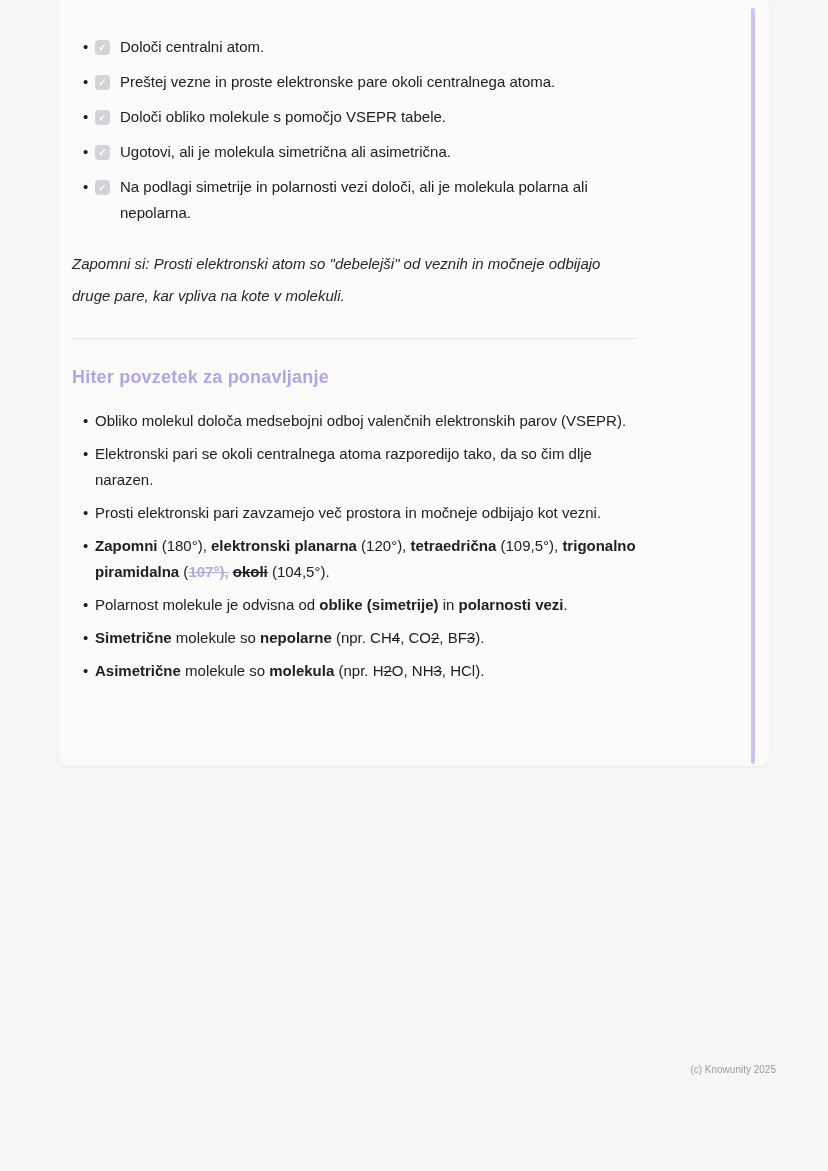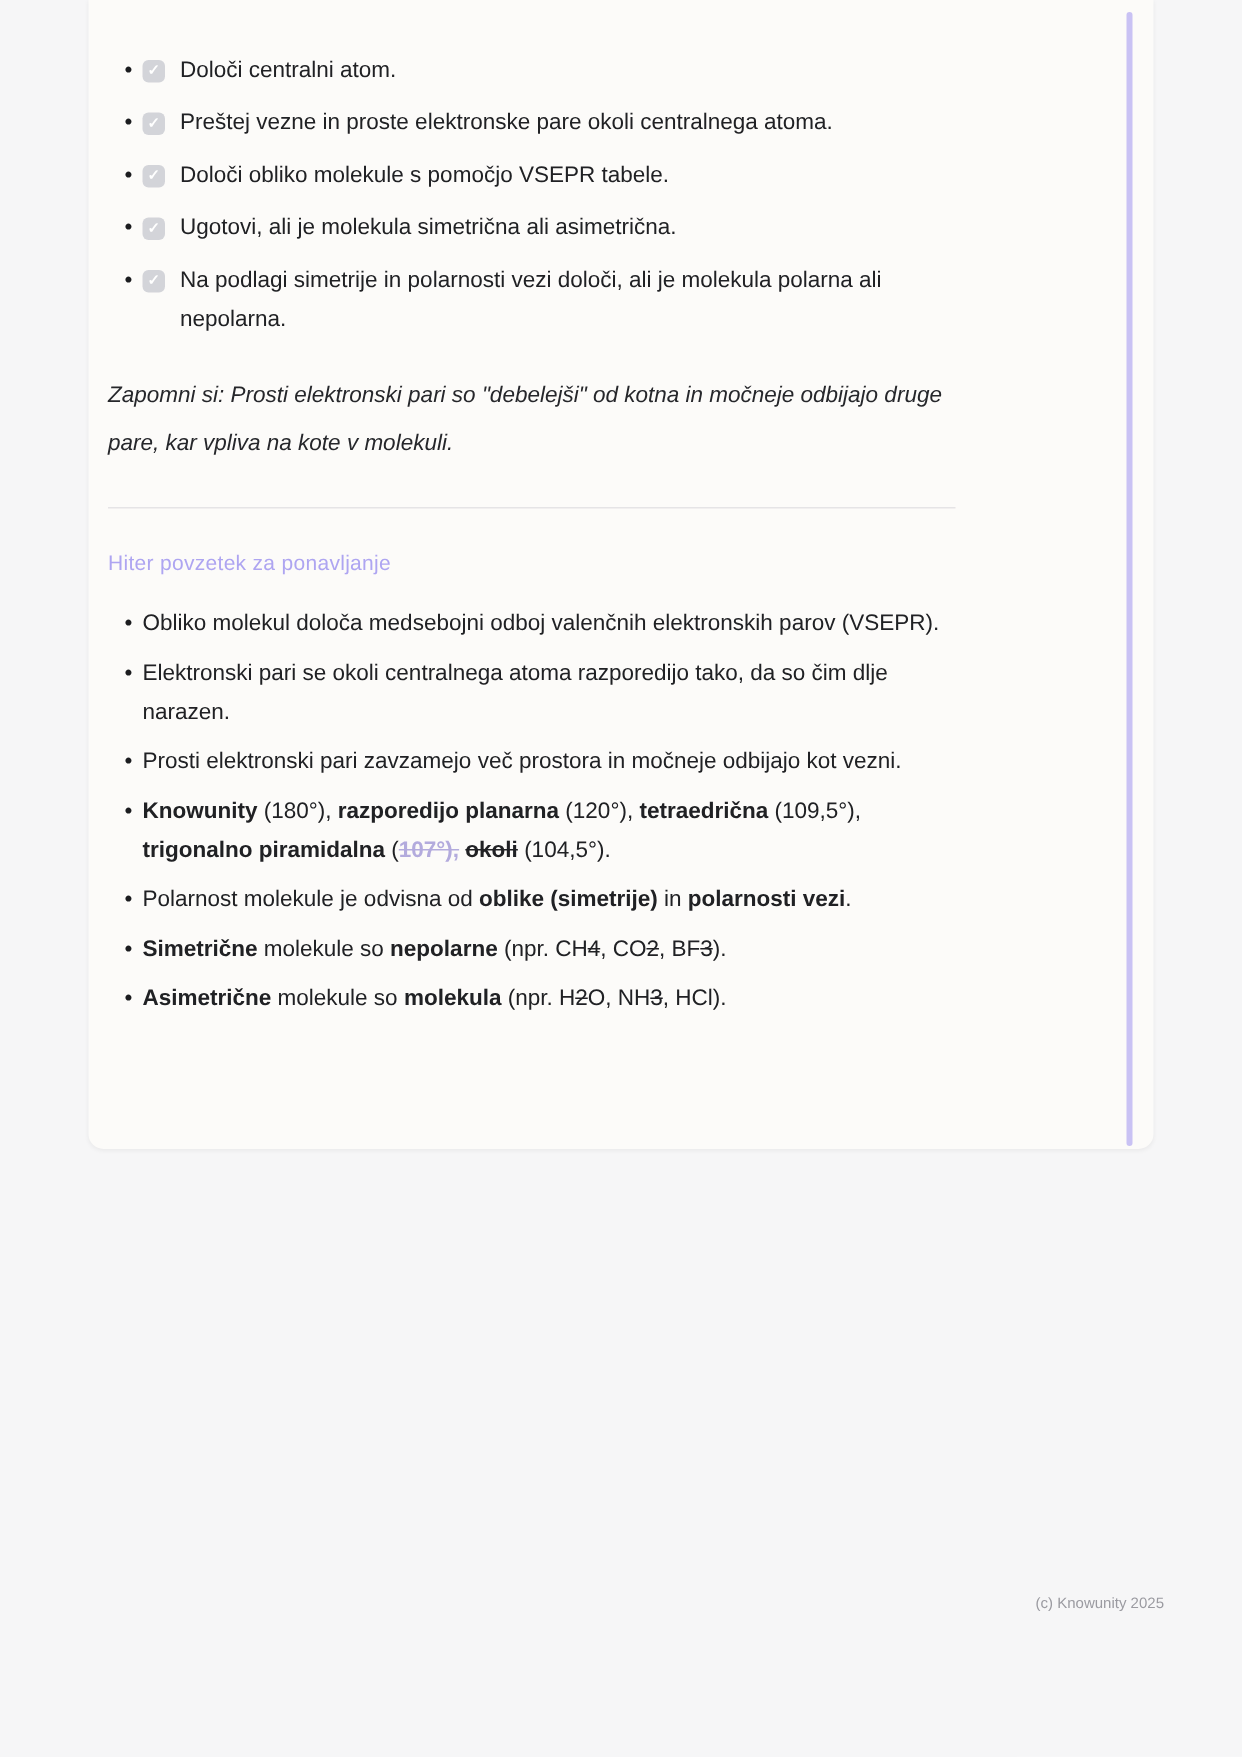--- a/index.html
+++ b/index.html
@@ -80,22 +80,22 @@
     margin: 22px 0 0 0;
     color: #26272b;
   }
   .divider {
     border: none;
     border-top: 1px solid #e5e4e6;
     margin: 26px 0 0 0;
     width: 100%;
   }
   .summary-heading {
-    font-size: 14px;
-    font-weight: 400;
+    font-size: 18px;
+    font-weight: 700;
     color: var(--accent);
     margin: 28px 0 20px 0;
     letter-spacing: 0.2px;
   }
   .summary-row { margin-bottom: 7px; }
   .b { font-weight: 700; }
   .st { text-decoration: line-through; }
   .mut { color: var(--muted-strike); font-weight: bold; }
   .footer-credit {
     position: absolute;
@@ -141,42 +141,42 @@
       </div>
       <div class="row">
         <span class="dot">•</span>
         <span class="checkbox">
           <span class="check">✓</span>
         </span>
         <span class="txt">Na podlagi simetrije in polarnosti vezi določi, ali je molekula polarna ali nepolarna.</span>
       </div>
     </div>
 
-  <p class="note">Zapomni si: Prosti elektronski pari so "debelejši" od kotna in močneje odbijajo druge pare, kar vpliva na kote v molekuli.</p>
+  <p class="note">Zapomni si: Prosti elektronski atom so "debelejši" od veznih in močneje odbijajo druge pare, kar vpliva na kote v molekuli.</p>
 
   <hr class="divider">
 
   <h2 class="summary-heading">Hiter povzetek za ponavljanje</h2>
 
   <div id="summary-list">
       <div class="row summary-row">
         <span class="dot">•</span>
         <span class="txt"><span>Obliko molekul določa medsebojni odboj valenčnih elektronskih parov (VSEPR).</span></span>
       </div>
       <div class="row summary-row">
         <span class="dot">•</span>
         <span class="txt"><span>Elektronski pari se okoli centralnega atoma razporedijo tako, da so čim dlje narazen.</span></span>
       </div>
       <div class="row summary-row">
         <span class="dot">•</span>
         <span class="txt"><span>Prosti elektronski pari zavzamejo več prostora in močneje odbijajo kot vezni.</span></span>
       </div>
       <div class="row summary-row">
         <span class="dot">•</span>
-        <span class="txt"><span class="b">Knowunity</span><span> (180°), </span><span class="b">razporedijo planarna</span><span> (120°), </span><span class="b">tetraedrična</span><span> (109,5°), </span><span class="b">trigonalno piramidalna</span><span> (</span><span class="st mut">107°),</span><span> </span><span class="b st">okoli</span><span> (104,5°).</span></span>
+        <span class="txt"><span class="b">Zapomni</span><span> (180°), </span><span class="b">elektronski planarna</span><span> (120°), </span><span class="b">tetraedrična</span><span> (109,5°), </span><span class="b">trigonalno piramidalna</span><span> (</span><span class="st mut">107°),</span><span> </span><span class="b st">okoli</span><span> (104,5°).</span></span>
       </div>
       <div class="row summary-row">
         <span class="dot">•</span>
         <span class="txt"><span>Polarnost molekule je odvisna od </span><span class="b">oblike (simetrije)</span><span> in </span><span class="b">polarnosti vezi</span><span>.</span></span>
       </div>
       <div class="row summary-row">
         <span class="dot">•</span>
         <span class="txt"><span class="b">Simetrične</span><span> molekule so </span><span class="b">nepolarne</span><span> (npr. CH</span><span class="st">4</span><span>, CO</span><span class="st">2</span><span>, BF</span><span class="st">3</span><span>).</span></span>
       </div>
       <div class="row summary-row">

